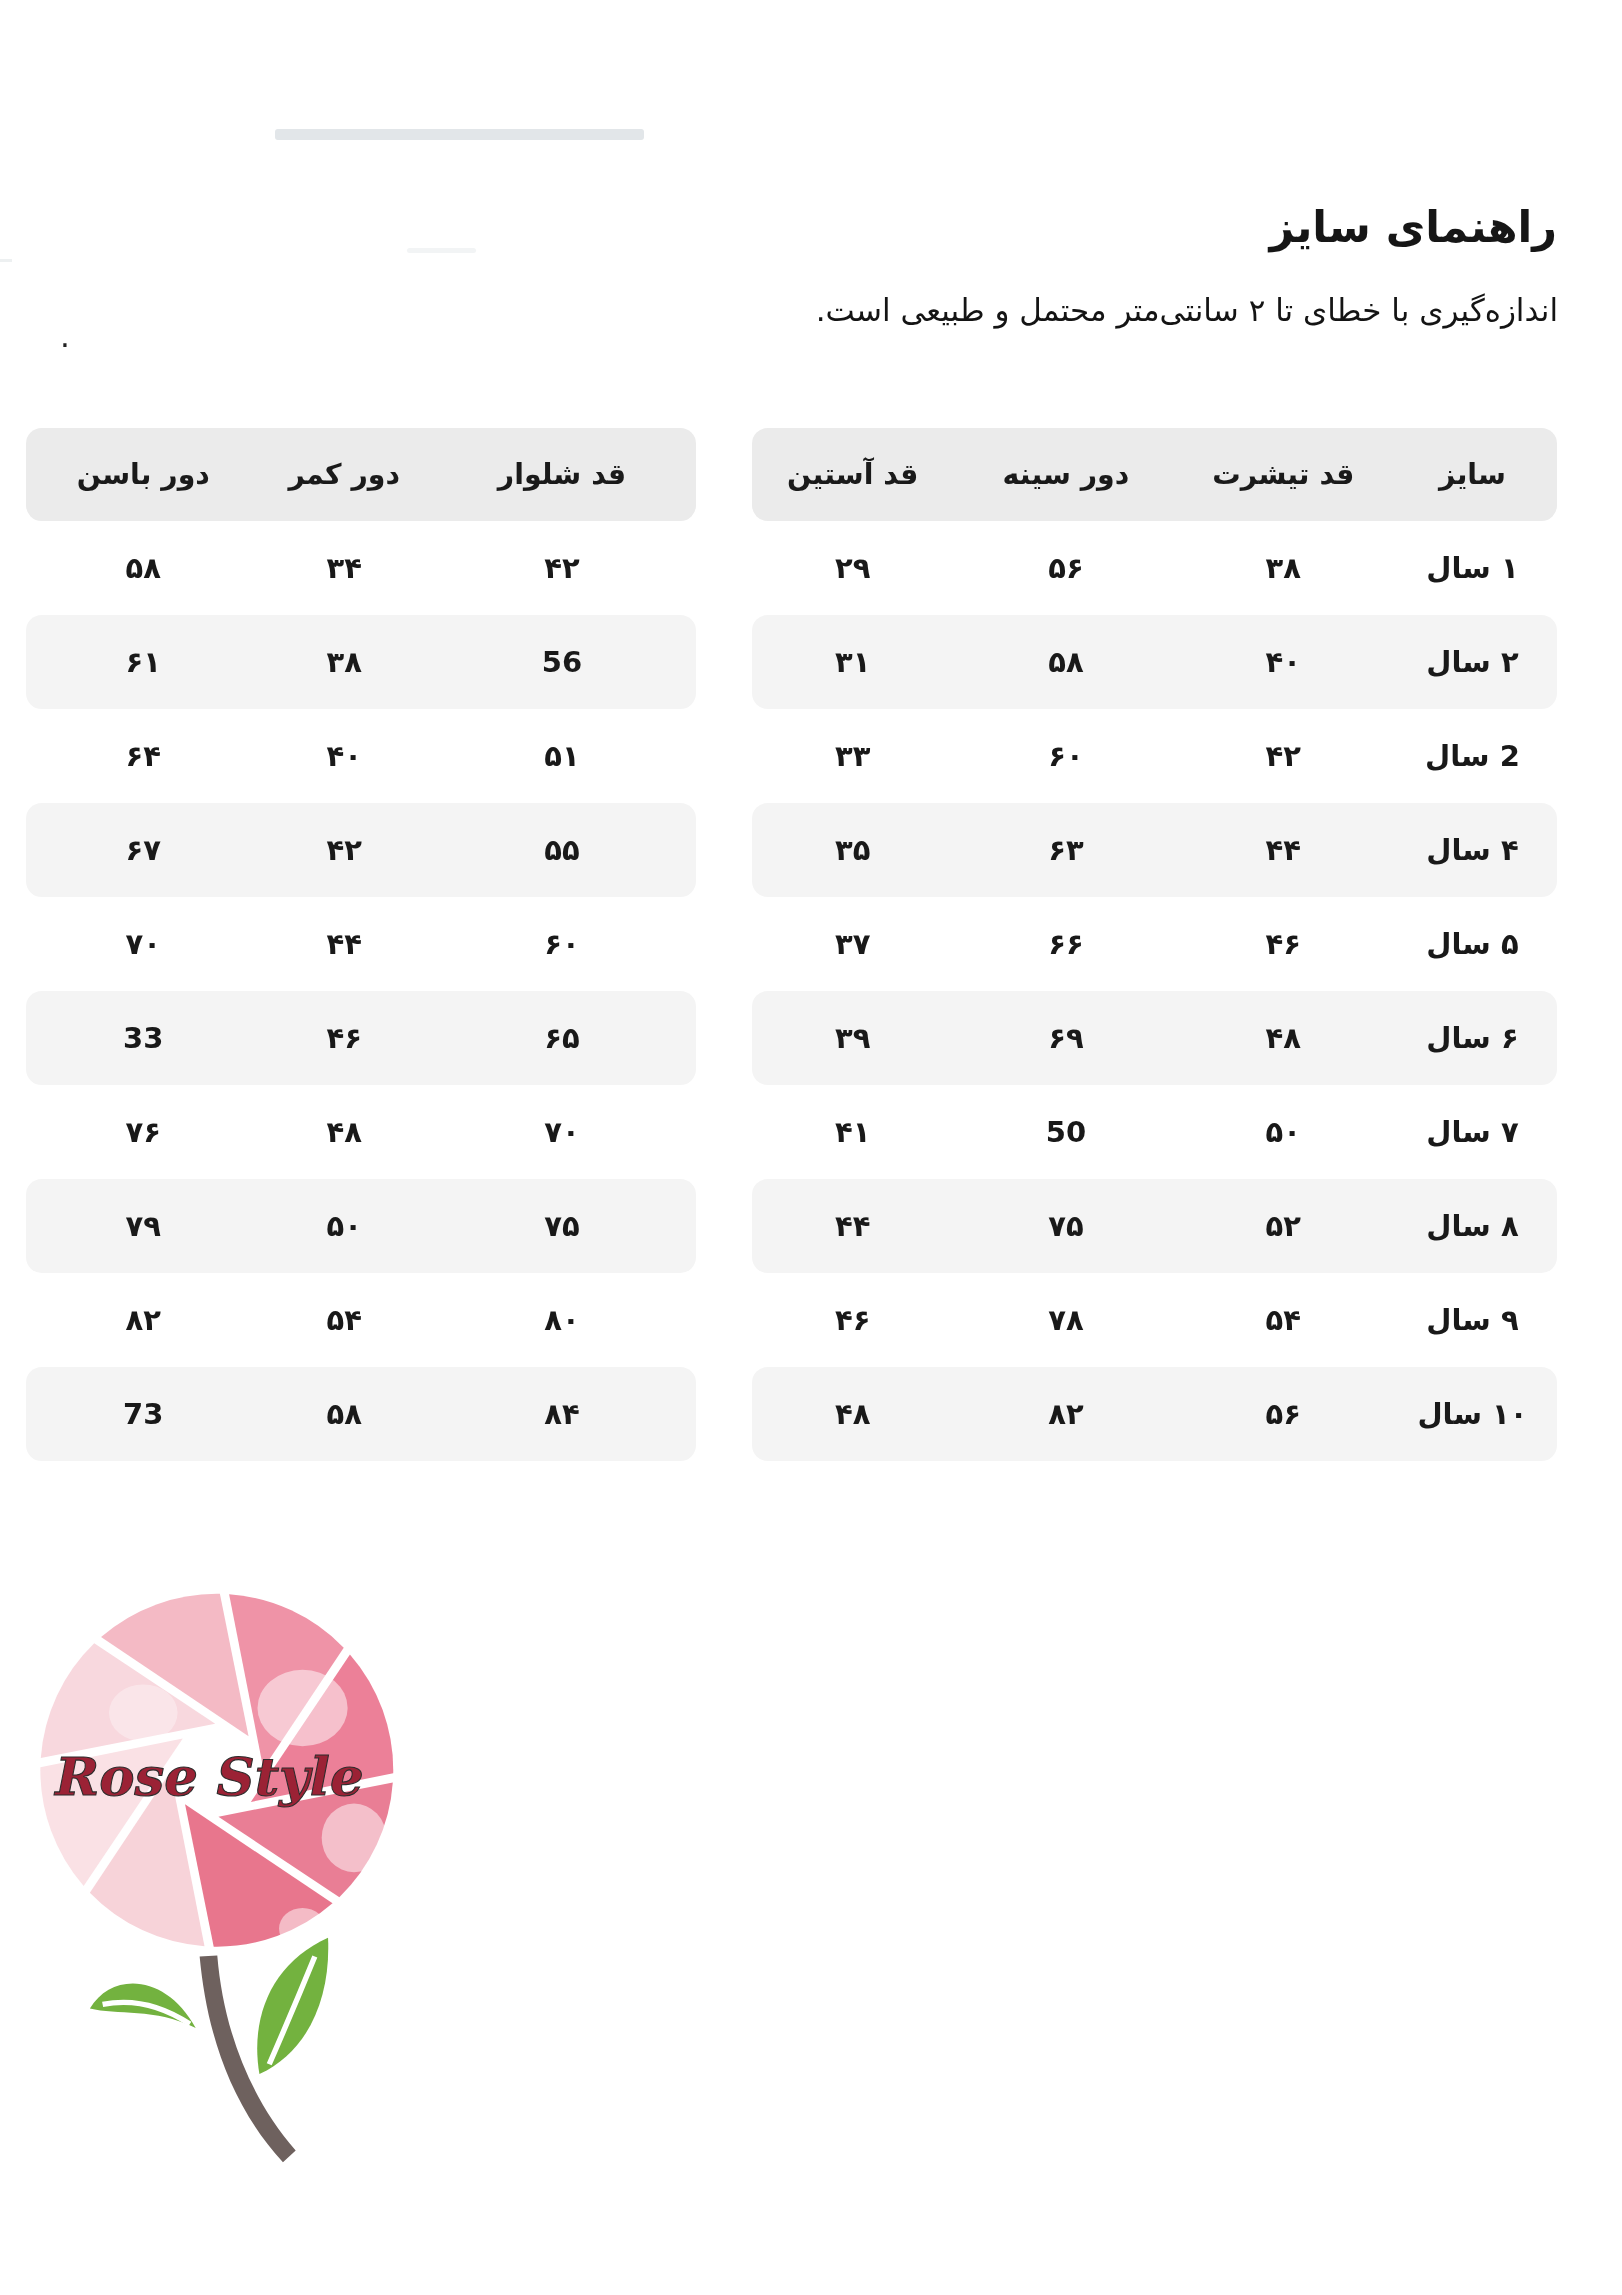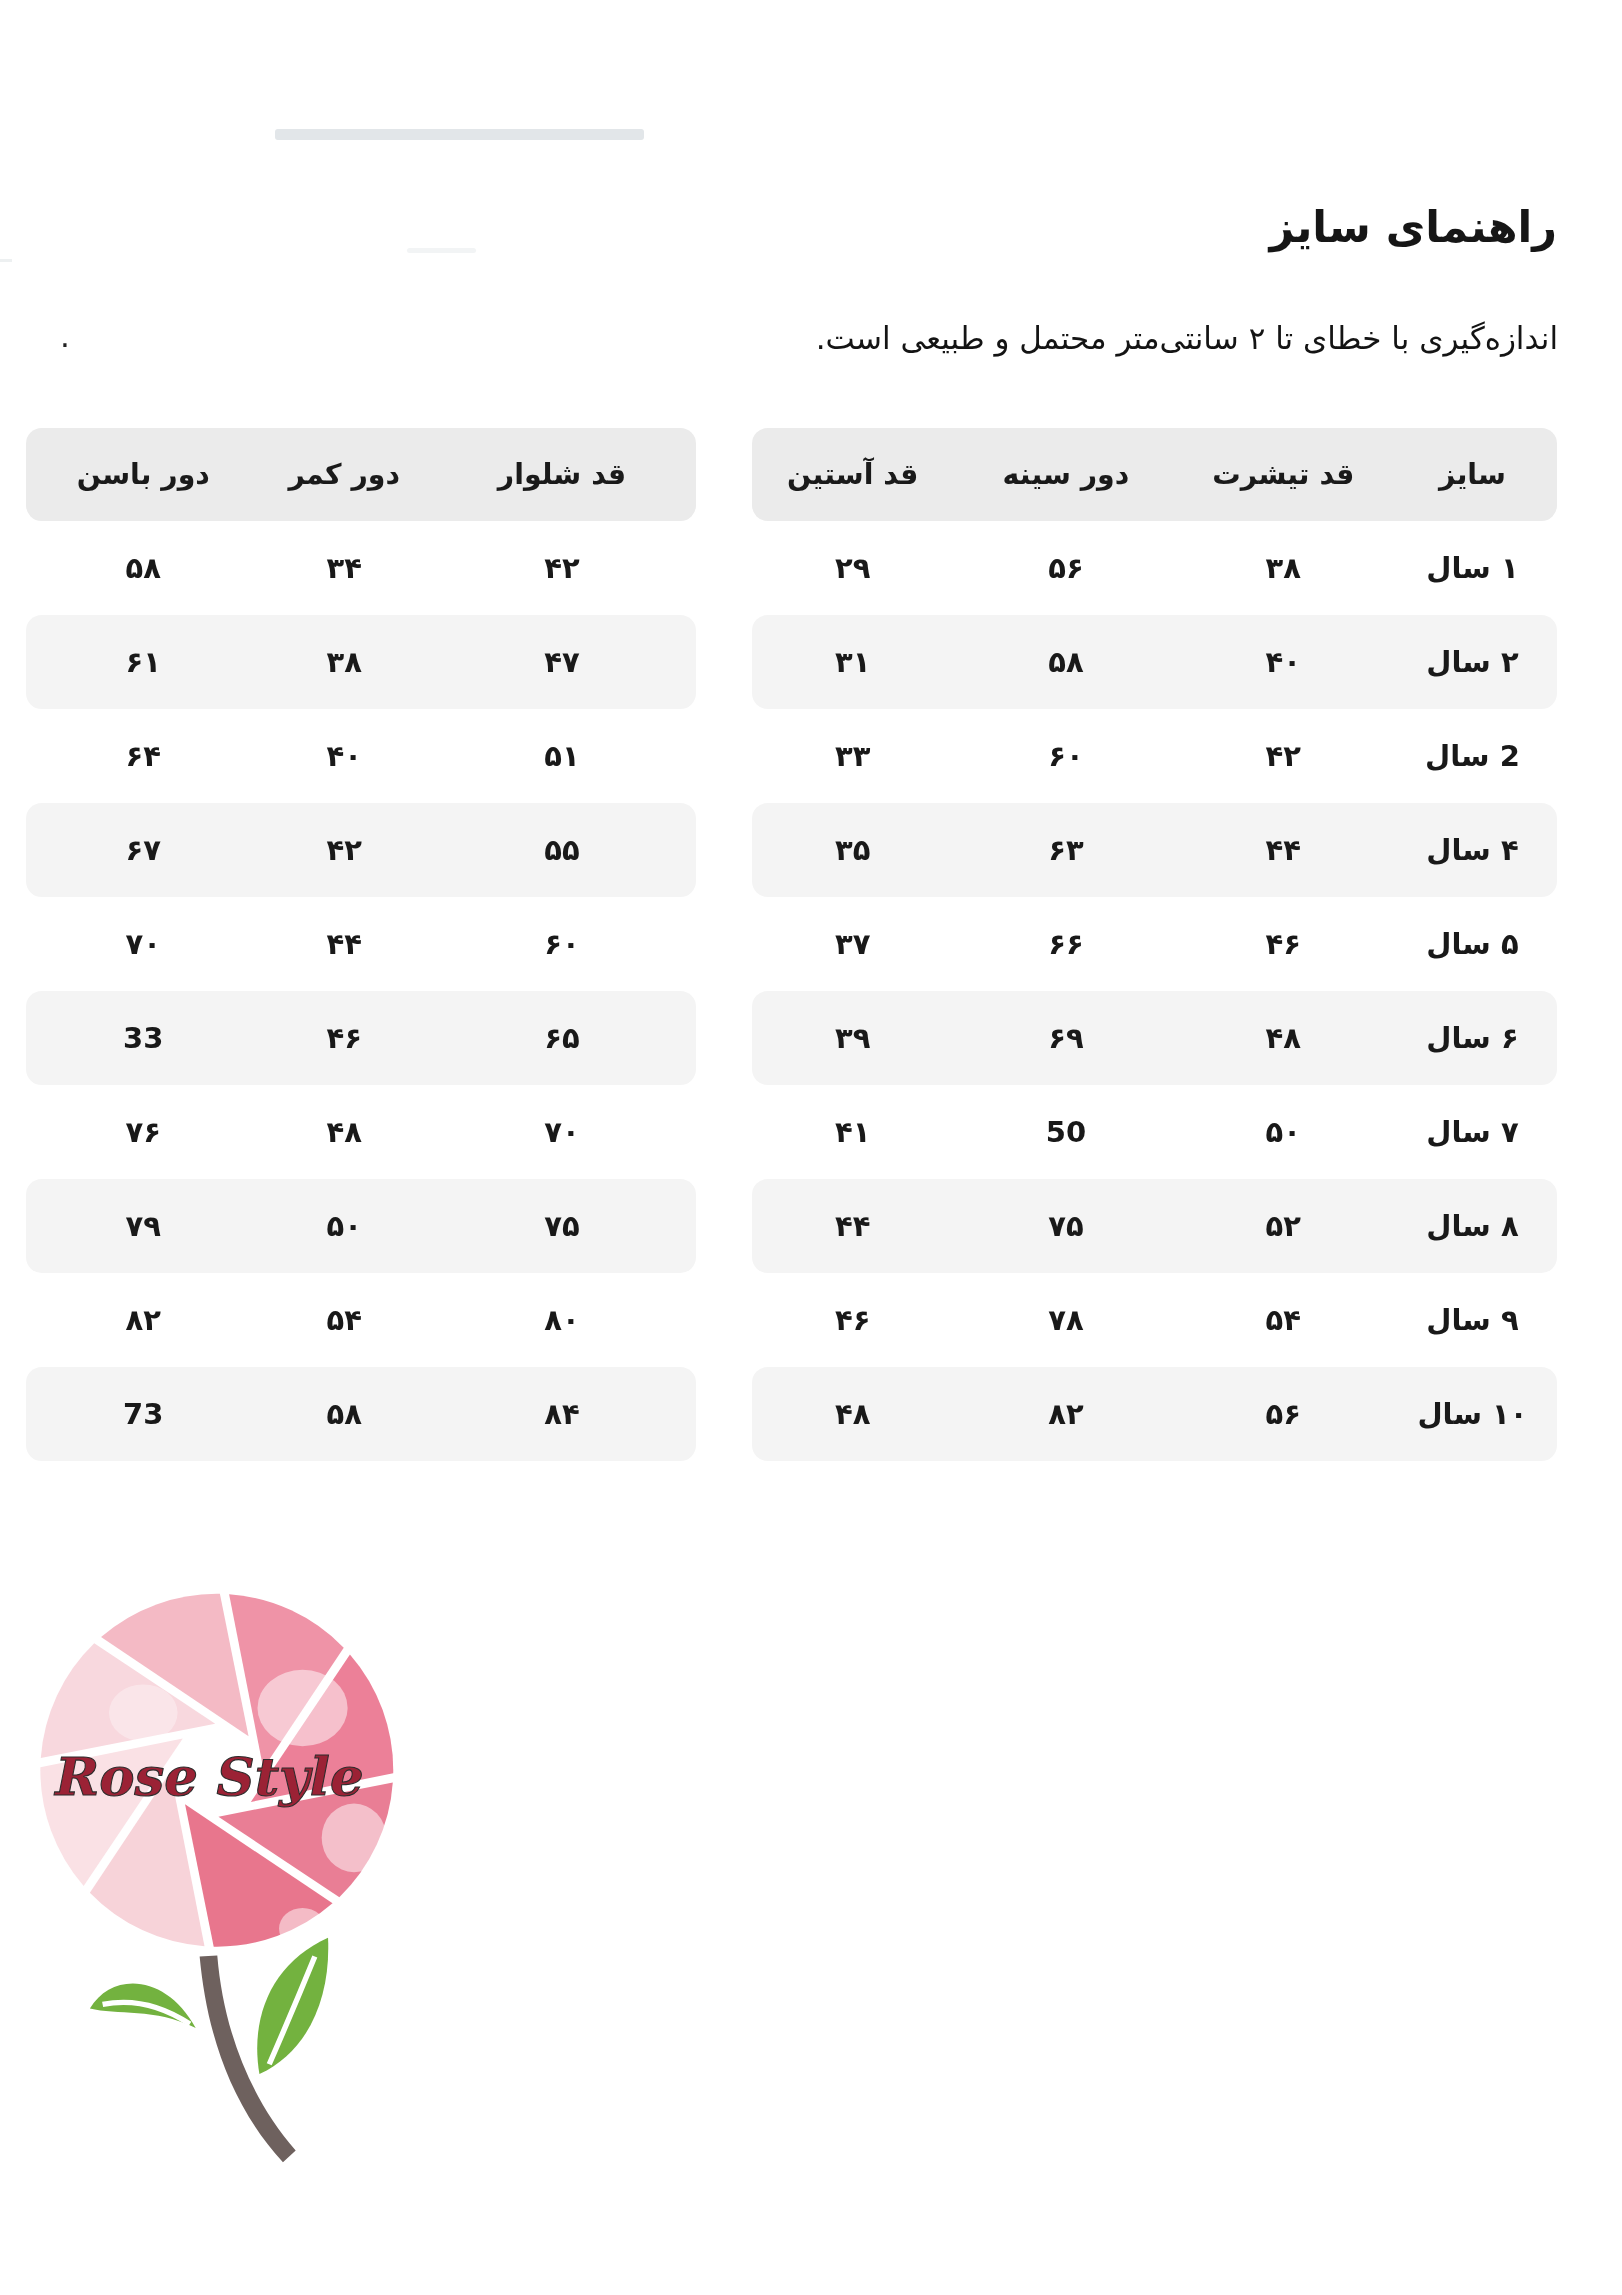--- a/index.html
+++ b/index.html
@@ -12,21 +12,21 @@
   
   .skeleton-bar{position:absolute;left:275px;top:129px;width:369px;height:10.8px;
     background:#e2e6e9;border-radius:2.9px;}
   .smudge-a{position:absolute;left:407px;top:248px;width:69px;height:4.9px;
     background:#f2f4f5;border-radius:2.5px;}
   .smudge-b{position:absolute;left:0px;top:259px;width:11.8px;height:3.4px;
     background:#edf0f1;}
   
   .page-title{position:absolute;right:65px;top:202px;font-size:43px;font-weight:700;
     color:#161616;letter-spacing:0;}
-  .page-subtitle{position:absolute;right:64px;top:320px;font-size:31px;font-weight:400;
+  .page-subtitle{position:absolute;right:64px;top:292px;font-size:31px;font-weight:400;
     color:#141414;}
   .stray-dot{position:absolute;left:60px;top:318px;font-size:31px;color:#222;}
   
   .size-table{position:absolute;top:428px;direction:rtl;}
   .size-table.shirt{left:752px;width:805px;}
   .size-table.pants{left:26px;width:670px;}
   .thead{display:grid;align-items:center;height:93px;background:#ebebeb;
     border-radius:15.7px;font-weight:700;font-size:28.4px;color:#1a1a1a;}
   .trow{display:grid;align-items:center;height:94px;font-size:29px;font-weight:600;
     color:#191919;}
@@ -125,21 +125,21 @@
       <span>دور کمر</span>
       <span>دور باسن</span>
     </div>
   <div class="tbody">
       <div class="trow">
         <span>۴۲</span>
         <span>۳۴</span>
         <span>۵۸</span>
       </div>
       <div class="trow alt">
-        <span>۴۷</span>
+        <span>56</span>
         <span>۳۸</span>
         <span>۶۱</span>
       </div>
       <div class="trow">
         <span>۵۱</span>
         <span>۴۰</span>
         <span>۶۴</span>
       </div>
       <div class="trow alt">
         <span>۵۵</span>

